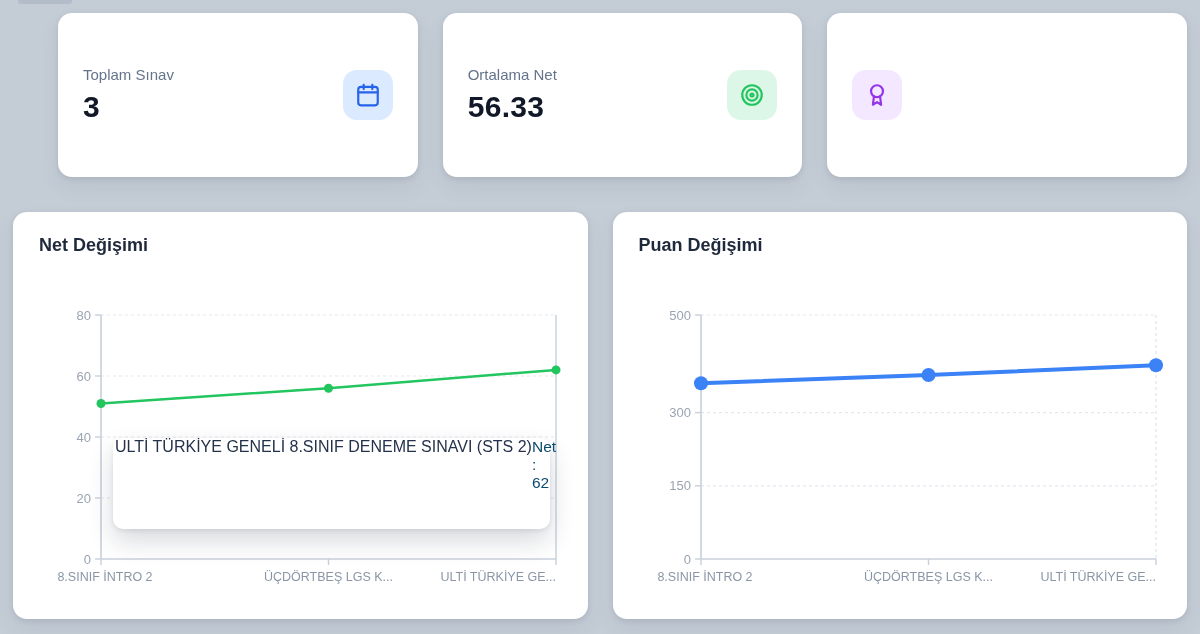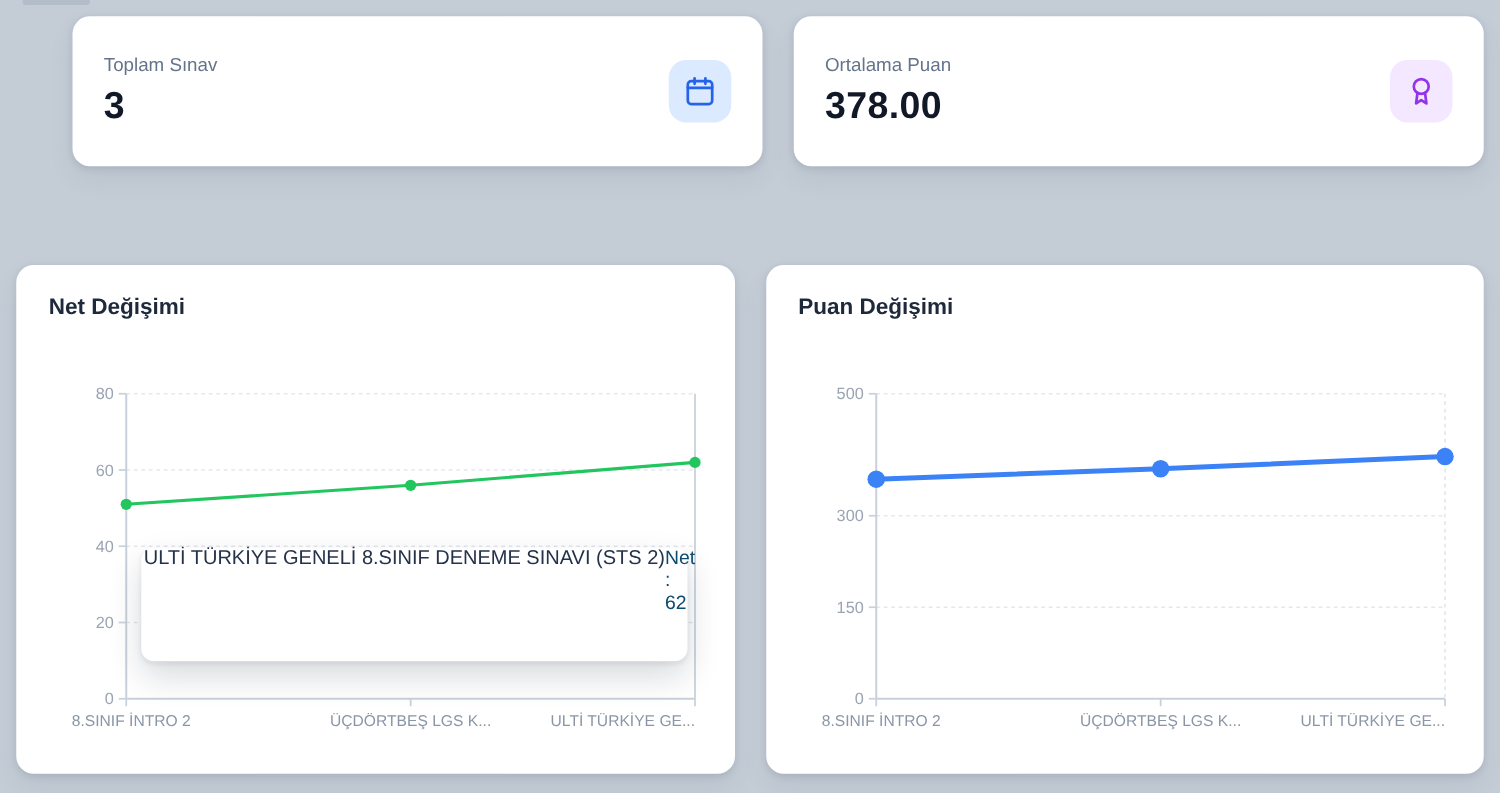--- a/index.html
+++ b/index.html
@@ -6,21 +6,21 @@
   body{
     width:1200px;height:634px;position:relative;overflow:hidden;
     background:#c4ccd6;
     font-family:"Liberation Sans", sans-serif;
   }
   .top-left-bar{
     position:absolute;left:18px;top:0;width:54px;height:4px;
     background:#b3bdc9;border-radius:0 0 3px 3px;
   }
   .stats-row{
-    position:absolute;left:13px;right:13px;top:13px;height:120px;
+    position:absolute;left:13px;right:13px;top:13px;height:164px;
     display:flex;gap:25px;padding-left:45px;
   }
   .stat-card{
     flex:1;background:#ffffff;border-radius:14px;
     box-shadow:0 2px 5px rgba(71,85,105,.14),0 10px 20px rgba(71,85,105,.08);
     display:flex;align-items:center;justify-content:space-between;
     padding:0 25px;
   }
   .stat-label{font-size:15px;color:#64748b;margin-bottom:7px;}
   .stat-value{font-size:30px;font-weight:700;color:#111827;letter-spacing:.3px;}
@@ -68,26 +68,35 @@
     <div class="icon-box" style="background: rgb(219, 234, 254); color: rgb(37, 99, 235);">
       <svg width="26" height="26" viewBox="0 0 24 24" fill="none" stroke="currentColor" stroke-width="2" stroke-linecap="round" stroke-linejoin="round">
         <rect x="3" y="4.5" width="18" height="17" rx="2.5"></rect>
         <line x1="8" y1="2.5" x2="8" y2="6.5"></line>
         <line x1="16" y1="2.5" x2="16" y2="6.5"></line>
         <line x1="3" y1="9.5" x2="21" y2="9.5"></line>
       </svg>
     </div>
   </div>
 
+  <div class="stat-card">
+    <div class="stat-info">
+      <div class="stat-label">Ortalama Net</div>
+      <div class="stat-value">56.33</div>
+    </div>
+    <div class="icon-box" style="background: rgb(220, 247, 231); color: rgb(34, 197, 94);">
+      <svg width="26" height="26" viewBox="0 0 24 24" fill="none" stroke="currentColor" stroke-width="2" stroke-linecap="round">
+        <circle cx="12" cy="12" r="9"></circle>
+        <circle cx="12" cy="12" r="5.2"></circle>
+        <circle cx="12" cy="12" r="1.4"></circle>
+      </svg>
+    </div>
+  </div>
 
   <div class="stat-card">
-    <div class="stat-info">
-      <div class="stat-label">Ortalama Puan</div>
-      <div class="stat-value">378.00</div>
-    </div>
     <div class="icon-box" style="background: rgb(243, 232, 255); color: rgb(147, 51, 234);">
       <svg width="26" height="26" viewBox="0 0 24 24" fill="none" stroke="currentColor" stroke-width="2" stroke-linecap="round" stroke-linejoin="round">
         <circle cx="12" cy="8.5" r="5.5"></circle>
         <path d="M9.2 13.2 L8.2 21 L12 18.6 L15.8 21 L14.8 13.2"></path>
       </svg>
     </div>
   </div>
 
 </section>
 

